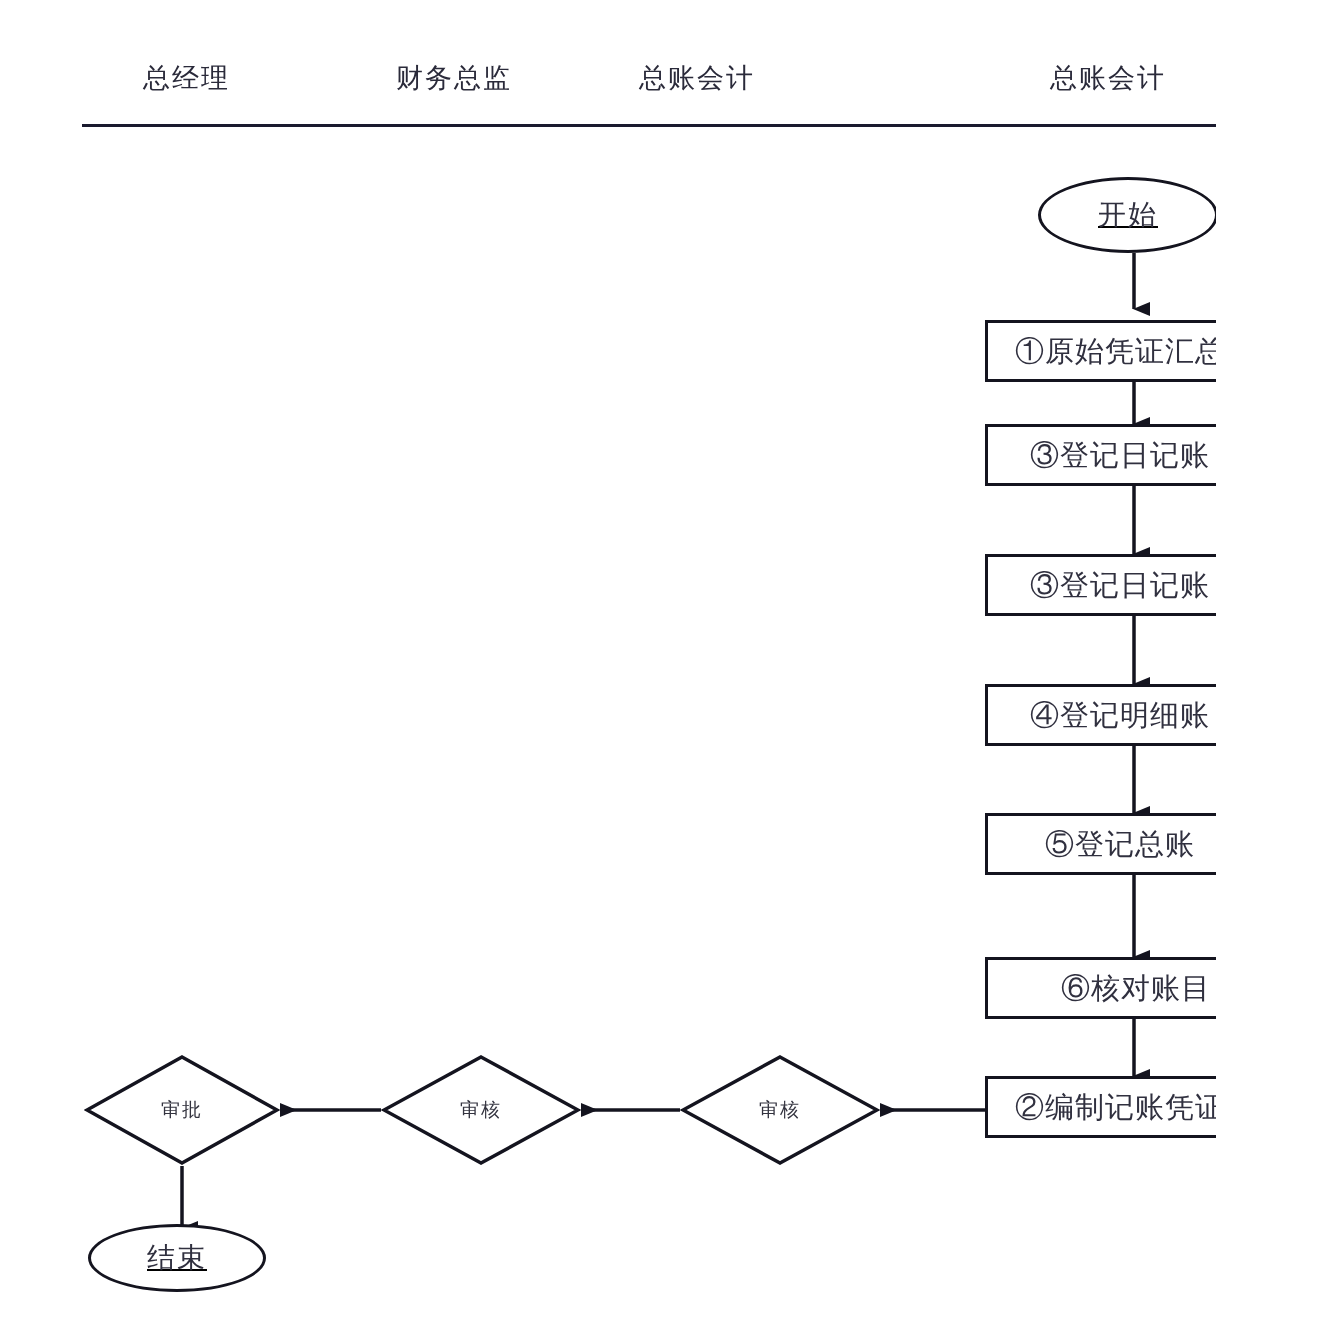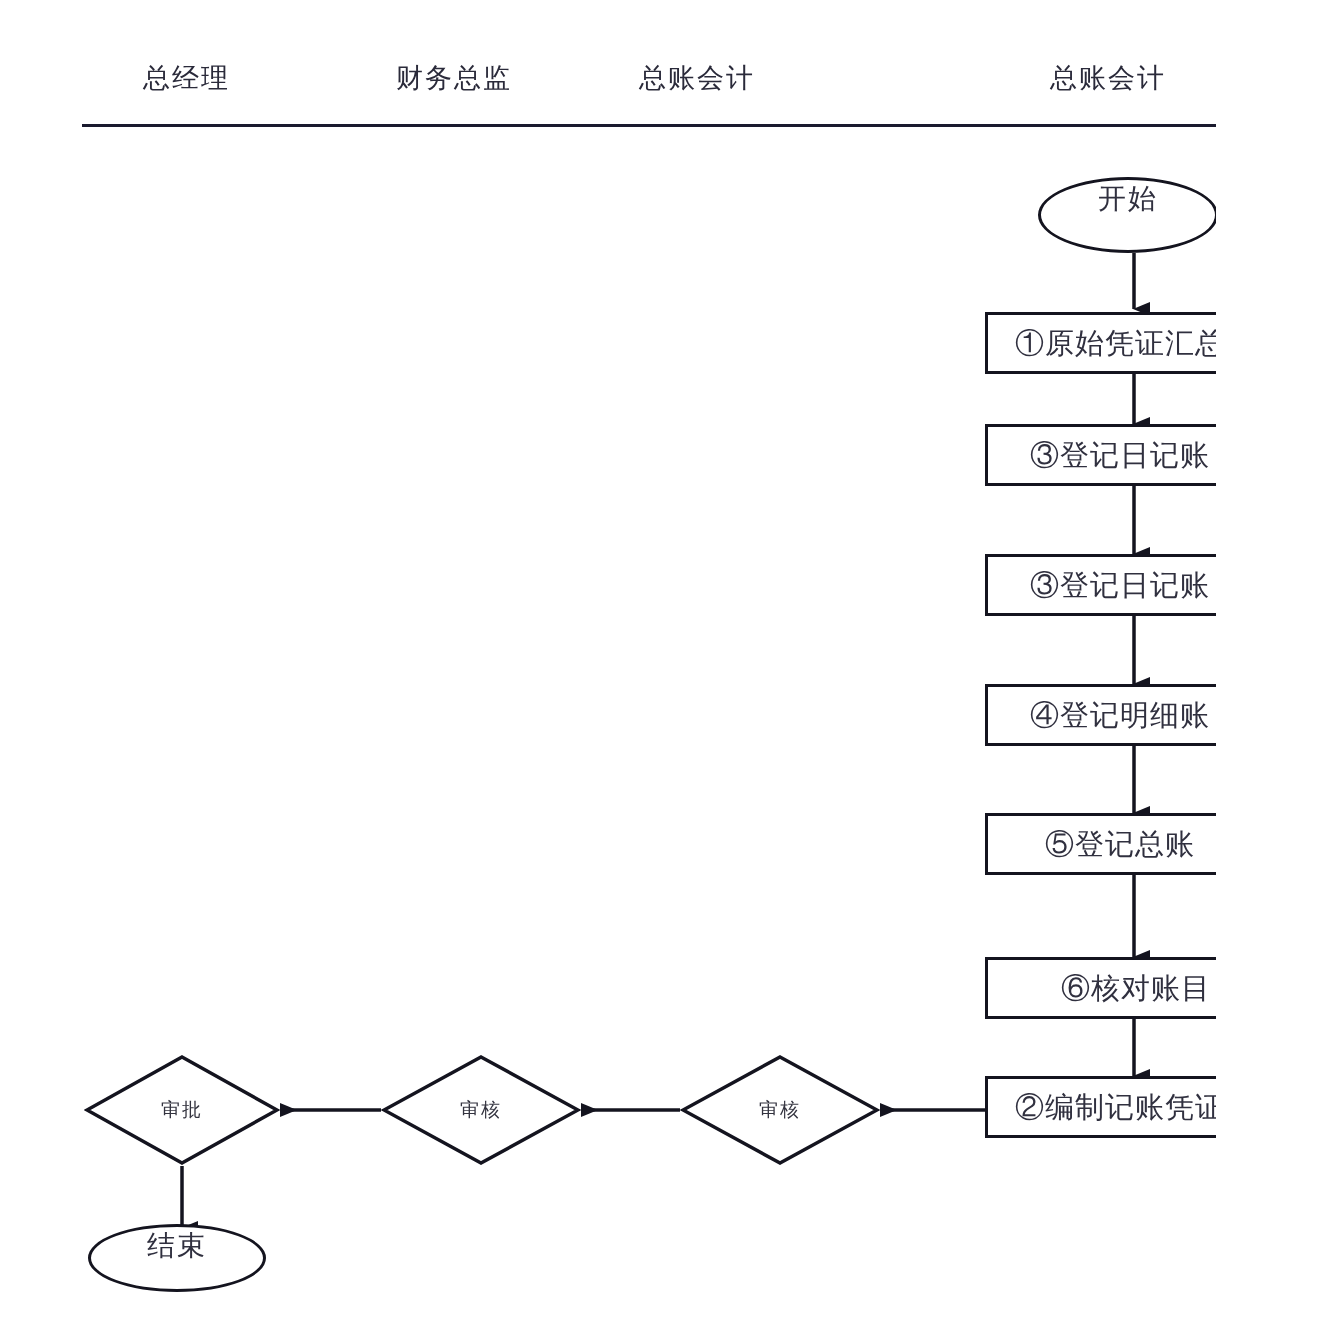--- a/index.html
+++ b/index.html
@@ -58,22 +58,23 @@
     line-height: 1;
   }
 
   .terminator {
     position: absolute;
     box-sizing: border-box;
     border: 3px solid #14141f;
     background: #ffffff;
     border-radius: 50%;
     display: flex;
-    align-items: flex-start;
+    align-items: center;
     justify-content: center;
+    text-decoration: underline;
   }
   .term-label {
     font-size: 28px;
     color: #30303f;
     letter-spacing: 2px;
     white-space: nowrap;
   }
 
   .decision {
     position: absolute;
@@ -145,21 +146,21 @@
       <line x1="680" y1="1110" x2="581" y2="1110" marker-end="url(#arrowleft)"></line>
       <line x1="381" y1="1110" x2="280" y2="1110" marker-end="url(#arrowleft)"></line>
       <line x1="182" y1="1166" x2="182" y2="1228" marker-end="url(#arrowdown)"></line>
     </g>
   </svg>
 
   <div class="terminator" style="left:1038px; top:177px; width:180px; height:76px;">
     <span class="term-label">开始</span>
   </div>
 
-  <div class="proc-box" style="left:985px; top:312px; width:270px; height:62px;">
+  <div class="proc-box" style="left:985px; top:320px; width:270px; height:62px;">
     <span class="proc-label">①原始凭证汇总</span>
   </div>
   <div class="proc-box" style="left:985px; top:424px; width:270px; height:62px;">
     <span class="proc-label">③登记日记账</span>
   </div>
   <div class="proc-box" style="left:985px; top:554px; width:270px; height:62px;">
     <span class="proc-label">③登记日记账</span>
   </div>
   <div class="proc-box" style="left:985px; top:684px; width:270px; height:62px;">
     <span class="proc-label">④登记明细账</span>

